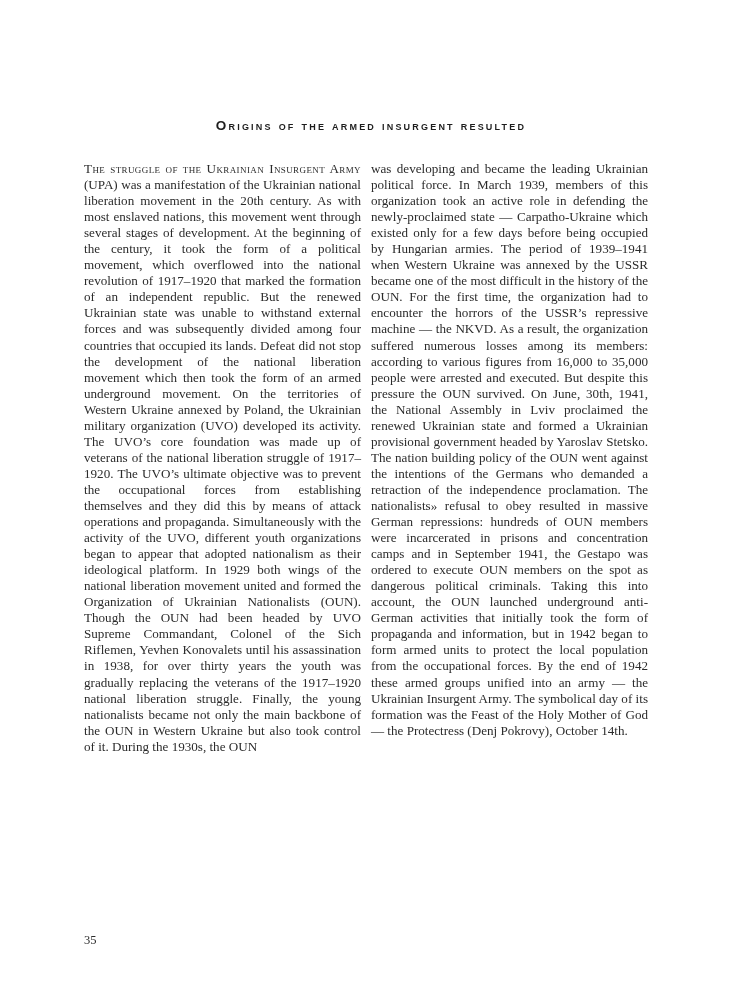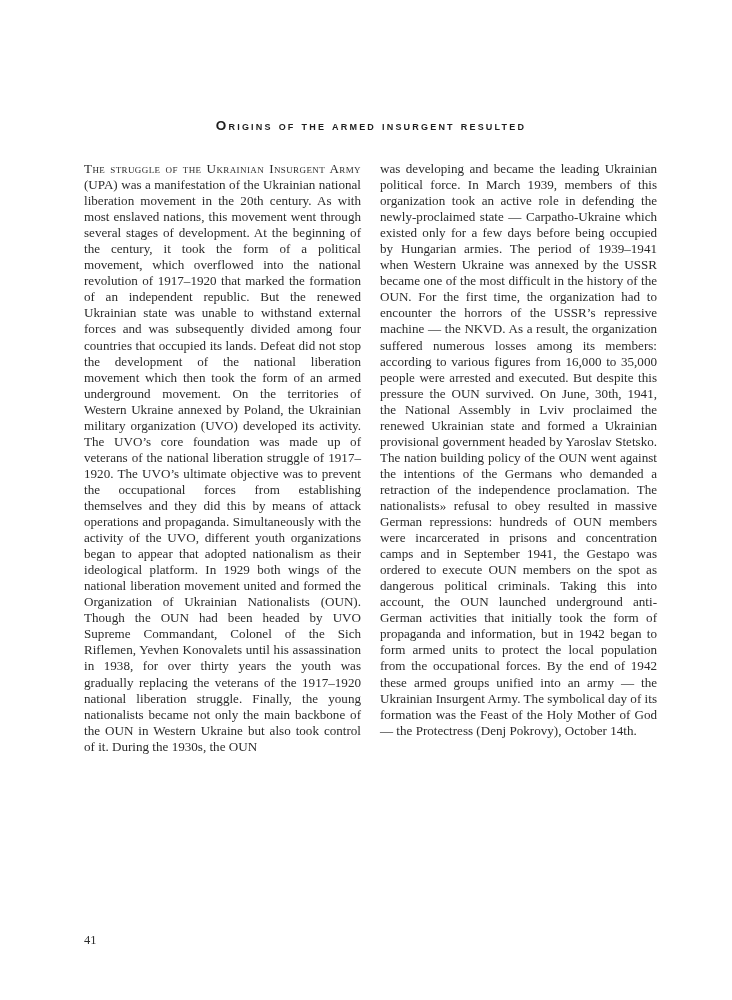--- a/index.html
+++ b/index.html
@@ -29,21 +29,21 @@
     font-size: 13.5px;
     color: #1d1d1d;
     white-space: nowrap;
   }
   .columns {
     position: absolute;
     top: 161px;
     left: 84px;
     width: 574px;
     display: flex;
-    gap: 19px;
+    gap: 10px;
   }
   .col {
     width: 277px;
     font-size: 13.1px;
     line-height: 16.05px;
     text-align: justify;
     text-justify: inter-word;
   }
   .col p {
     margin: 0;
@@ -72,15 +72,15 @@
     <div class="col">
       <p><span class="lead-smallcaps">The struggle of the Ukrainian Insurgent Army</span><span> (UPA) was a manifestation of the Ukrainian national liberation movement in the 20th century. As with most enslaved nations, this movement went through several stages of development. At the beginning of the century, it took the form of a political movement, which overflowed into the national revolution of 1917–1920 that marked the formation of an independent republic. But the renewed Ukrainian state was unable to withstand external forces and was subsequently divided among four countries that occupied its lands. Defeat did not stop the development of the national liberation movement which then took the form of an armed underground movement. On the territories of Western Ukraine annexed by Poland, the Ukrainian military organization (UVO) developed its activity. The UVO’s core foundation was made up of veterans of the national liberation struggle of 1917–1920. The UVO’s ultimate objective was to prevent the occupational forces from establishing themselves and they did this by means of attack operations and propaganda. Simultaneously with the activity of the UVO, different youth organizations began to appear that adopted nationalism as their ideological platform. In 1929 both wings of the national liberation movement united and formed the Organization of Ukrainian Nationalists (OUN). Though the OUN had been headed by UVO Supreme Commandant, Colonel of the Sich Riflemen, Yevhen Konovalets until his assassination in 1938, for over thirty years the youth was gradually replacing the veterans of the 1917–1920 national liberation struggle. Finally, the young nationalists became not only the main backbone of the OUN in Western Ukraine but also took control of it. During the 1930s, the OUN</span></p>
     </div>
 
     <div class="col">
       <p>was developing and became the leading Ukrainian political force. In March 1939, members of this organization took an active role in defending the newly-proclaimed state — Carpatho-Ukraine which existed only for a few days before being occupied by Hungarian armies. The period of 1939–1941 when Western Ukraine was annexed by the USSR became one of the most difficult in the history of the OUN. For the first time, the organization had to encounter the horrors of the USSR’s repressive machine — the NKVD. As a result, the organization suffered numerous losses among its members: according to various figures from 16,000 to 35,000 people were arrested and executed. But despite this pressure the OUN survived. On June, 30th, 1941, the National Assembly in Lviv proclaimed the renewed Ukrainian state and formed a Ukrainian provisional government headed by Yaroslav Stetsko. The nation building policy of the OUN went against the intentions of the Germans who demanded a retraction of the independence proclamation. The nationalists» refusal to obey resulted in massive German repressions: hundreds of OUN members were incarcerated in prisons and concentration camps and in September 1941, the Gestapo was ordered to execute OUN members on the spot as dangerous political criminals. Taking this into account, the OUN launched underground anti-German activities that initially took the form of propaganda and information, but in 1942 began to form armed units to protect the local population from the occupational forces. By the end of 1942 these armed groups unified into an army — the Ukrainian Insurgent Army. The symbolical day of its formation was the Feast of the Holy Mother of God — the Protectress (Denj Pokrovy), October 14th.</p>
     </div>
 
   </div>
 
-  <div class="page-number">41</div>
+  <div class="page-number">35</div>
 
 </div>
 
 </body></html>

